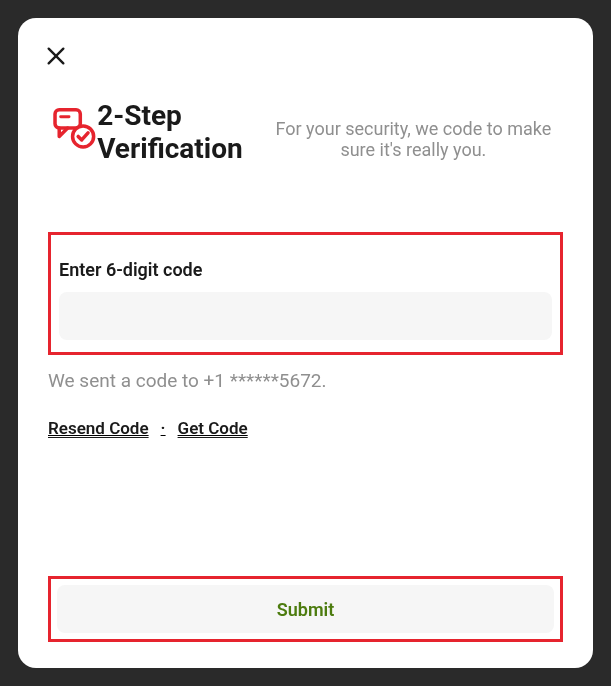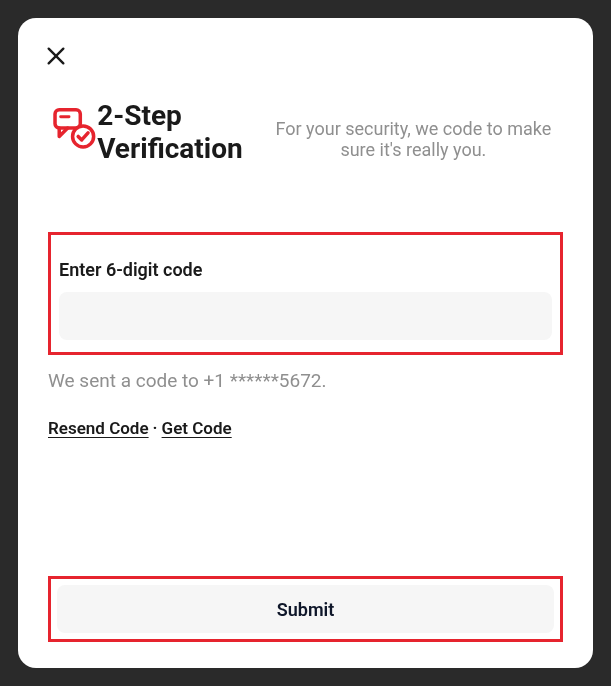--- a/index.html
+++ b/index.html
@@ -91,22 +91,23 @@
     }
     .sent-msg {
       font-size: 19px;
       color: #8f8f8f;
       margin-top: 14px;
     }
     .links-row {
       margin-top: 26px;
       display: flex;
       align-items: center;
-      gap: 4px;
+      gap: 12px;
       font-size: 17px;
+      text-decoration: underline;
     }
     .link-btn {
       background: none;
       border: none;
       font-size: 17px;
       font-weight: 600;
       color: #1a1a1a;
       text-decoration: underline;
       text-underline-offset: 3px;
       cursor: pointer;
@@ -124,21 +125,21 @@
       padding: 6px;
     }
     .submit-btn {
       width: 100%;
       height: 48px;
       background: #f6f6f6;
       border: none;
       border-radius: 8px;
       font-size: 18px;
       font-weight: 600;
-      color: #0f172a;
+      color: #4d7c0f;
       cursor: pointer;
       font-family: inherit;
     }
   </style>
 </head>
 <body>
 
 <div class="modal">
 
   <button class="close-btn">

